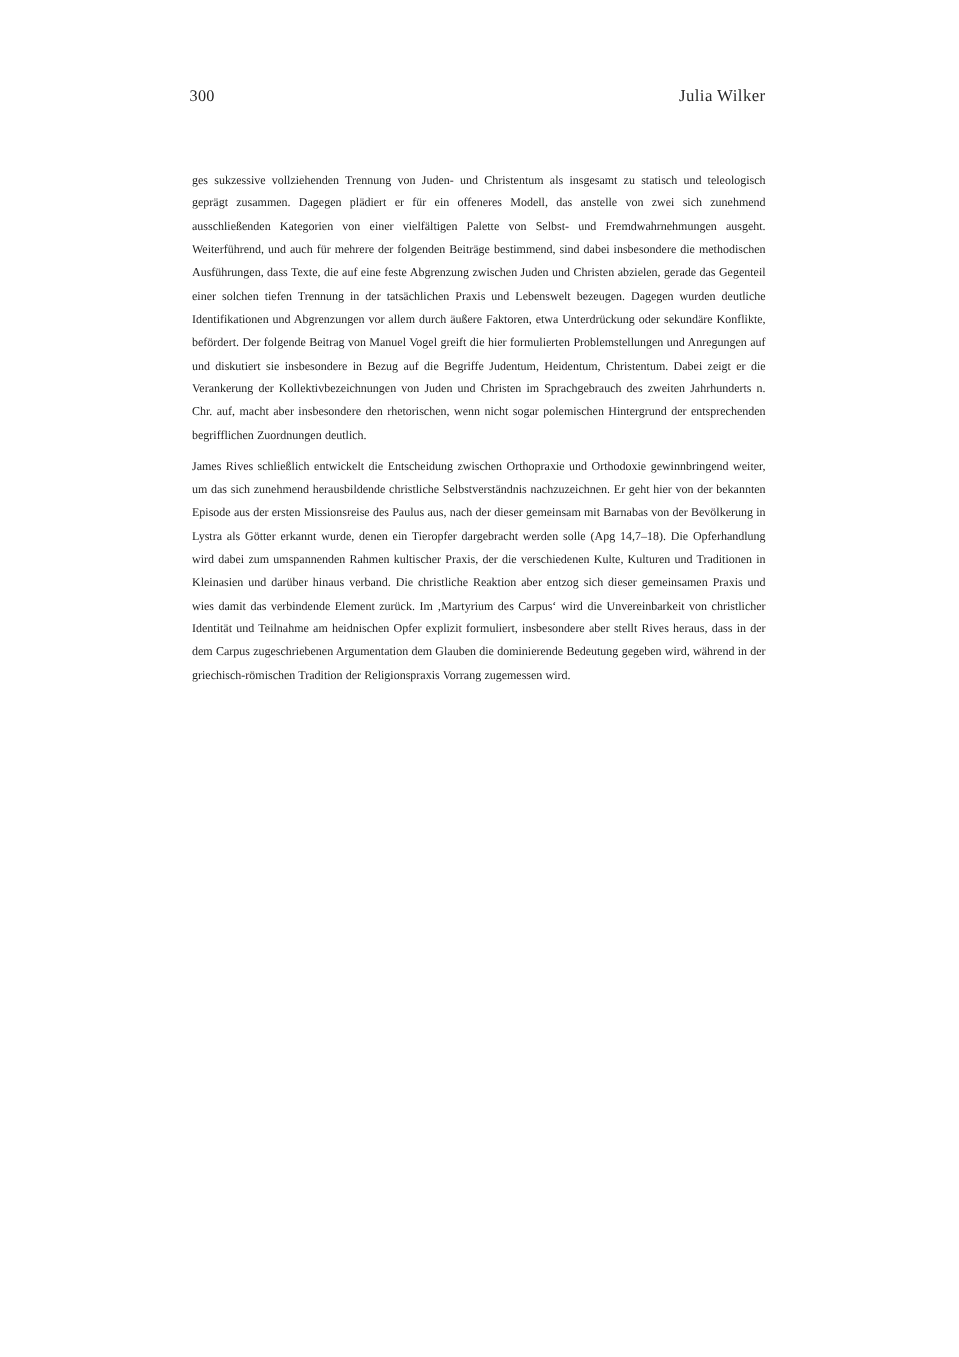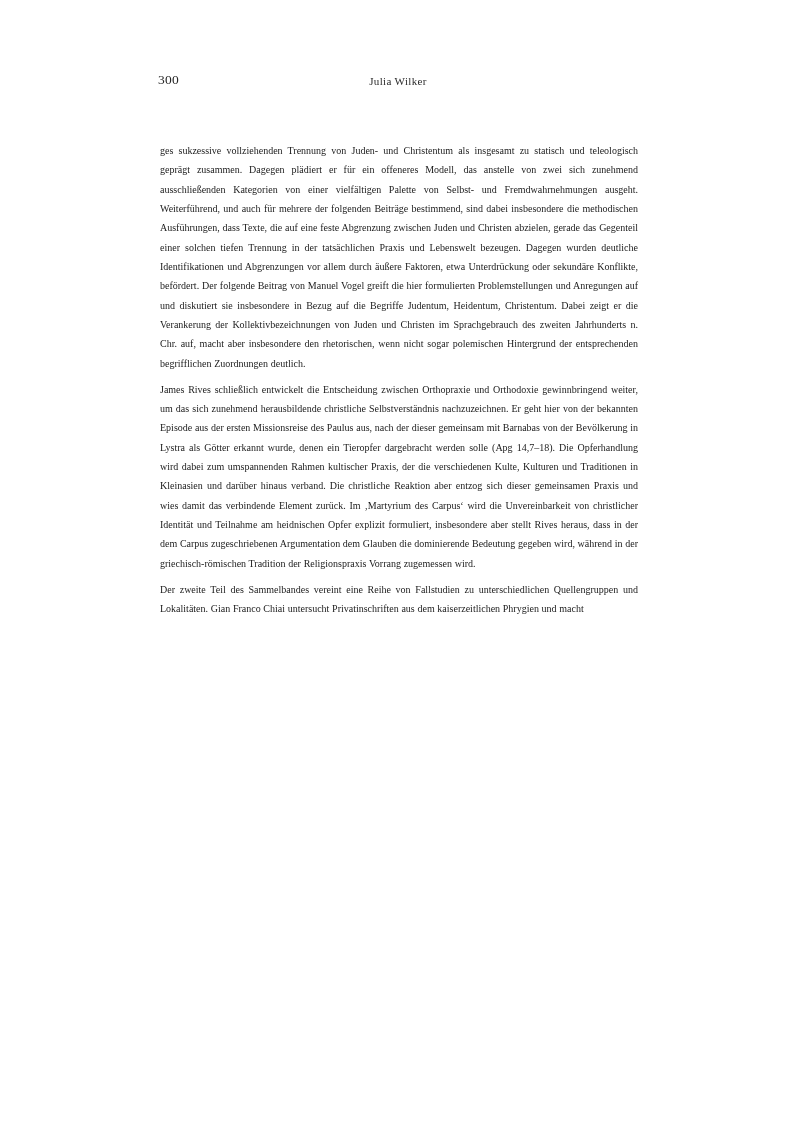--- a/index.html
+++ b/index.html
@@ -41,22 +41,22 @@
     color: #262626;
     letter-spacing: 0.2px;
     white-space: nowrap;
   }
 
   .running-head {
     position: absolute;
     left: 0;
     right: 0;
     top: 1px;
-    text-align: center;
-    font-size: 11px;
+    text-align: right;
+    font-size: 14px;
     line-height: 20px;
     color: #2b2b2b;
     letter-spacing: 0.35px;
     white-space: nowrap;
   }
 
   
   .text-column {
     position: absolute;
     left: 160px;
@@ -91,16 +91,15 @@
 <div class="page">
 
   <div class="page-header">
     <div class="folio">300</div>
     <div class="running-head">Julia Wilker</div>
   </div>
 
   <div class="text-column">
     <p class="body-paragraph">ges sukzessive vollziehenden Trennung von Juden- und Christentum als insgesamt zu statisch und teleologisch geprägt zusammen. Dagegen plädiert er für ein offeneres Modell, das anstelle von zwei sich zunehmend ausschließenden Kategorien von einer vielfältigen Palette von Selbst- und Fremdwahrnehmungen ausgeht. Weiterführend, und auch für mehrere der folgenden Beiträge bestimmend, sind dabei insbesondere die methodischen Ausführungen, dass Texte, die auf eine feste Abgrenzung zwischen Juden und Christen abzielen, gerade das Gegenteil einer solchen tiefen Trennung in der tatsächlichen Praxis und Lebenswelt bezeugen. Dagegen wurden deutliche Identifikationen und Abgrenzungen vor allem durch äußere Faktoren, etwa Unterdrückung oder sekundäre Konflikte, befördert. Der folgende Beitrag von Manuel Vogel greift die hier formulierten Problemstellungen und Anregungen auf und diskutiert sie insbesondere in Bezug auf die Begriffe Judentum, Heidentum, Christentum. Dabei zeigt er die Verankerung der Kollektivbezeichnungen von Juden und Christen im Sprachgebrauch des zweiten Jahrhunderts n. Chr. auf, macht aber insbesondere den rhetorischen, wenn nicht sogar polemischen Hintergrund der entsprechenden begrifflichen Zuordnungen deutlich.</p>
     <p class="body-paragraph">James Rives schließlich entwickelt die Entscheidung zwischen Orthopraxie und Orthodoxie gewinnbringend weiter, um das sich zunehmend herausbildende christliche Selbstverständnis nachzuzeichnen. Er geht hier von der bekannten Episode aus der ersten Missionsreise des Paulus aus, nach der dieser gemeinsam mit Barnabas von der Bevölkerung in Lystra als Götter erkannt wurde, denen ein Tieropfer dargebracht werden solle (Apg 14,7–18). Die Opferhandlung wird dabei zum umspannenden Rahmen kultischer Praxis, der die verschiedenen Kulte, Kulturen und Traditionen in Kleinasien und darüber hinaus verband. Die christliche Reaktion aber entzog sich dieser gemeinsamen Praxis und wies damit das verbindende Element zurück. Im ‚Martyrium des Carpus‘ wird die Unvereinbarkeit von christlicher Identität und Teilnahme am heidnischen Opfer explizit formuliert, insbesondere aber stellt Rives heraus, dass in der dem Carpus zugeschriebenen Argumentation dem Glauben die dominierende Bedeutung gegeben wird, während in der griechisch-römischen Tradition der Religionspraxis Vorrang zugemessen wird.</p>
-    <p class="body-paragraph continues">Der zweite Teil des Sammelbandes vereint eine Reihe von Fallstudien zu unterschiedlichen Quellengruppen und Lokalitäten. Gian Franco Chiai untersucht Privatinschriften aus dem kaiserzeitlichen Phrygien und macht</p>
   </div>
 
 </div>
 
 </body></html>

